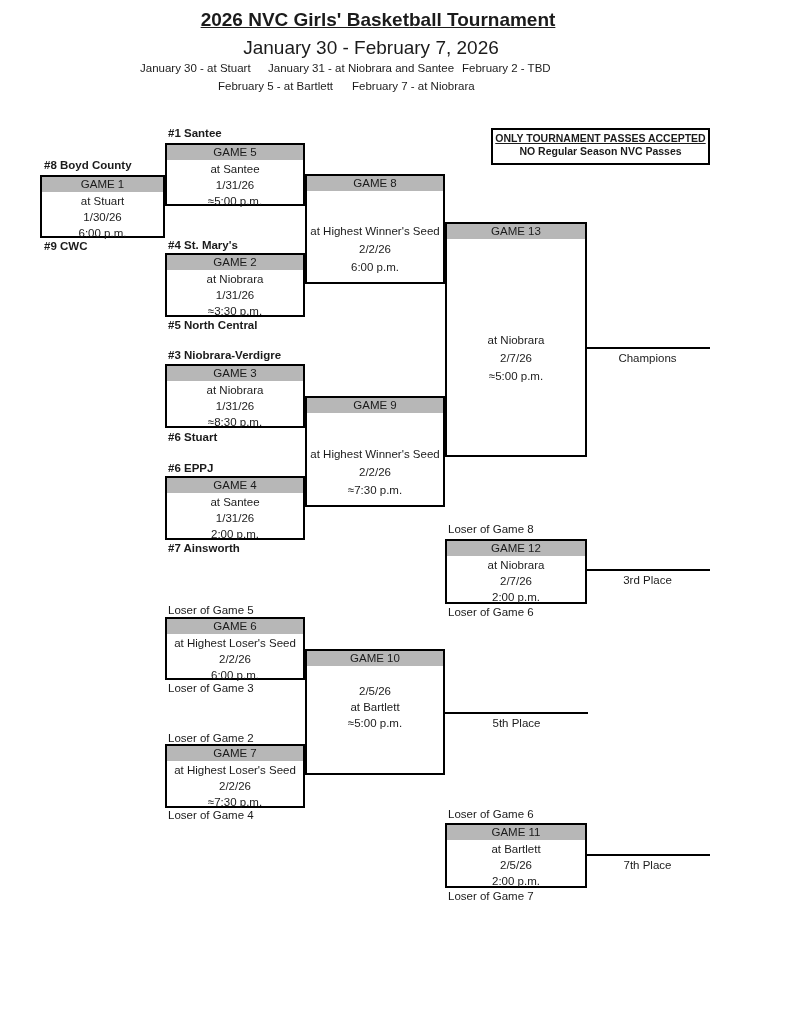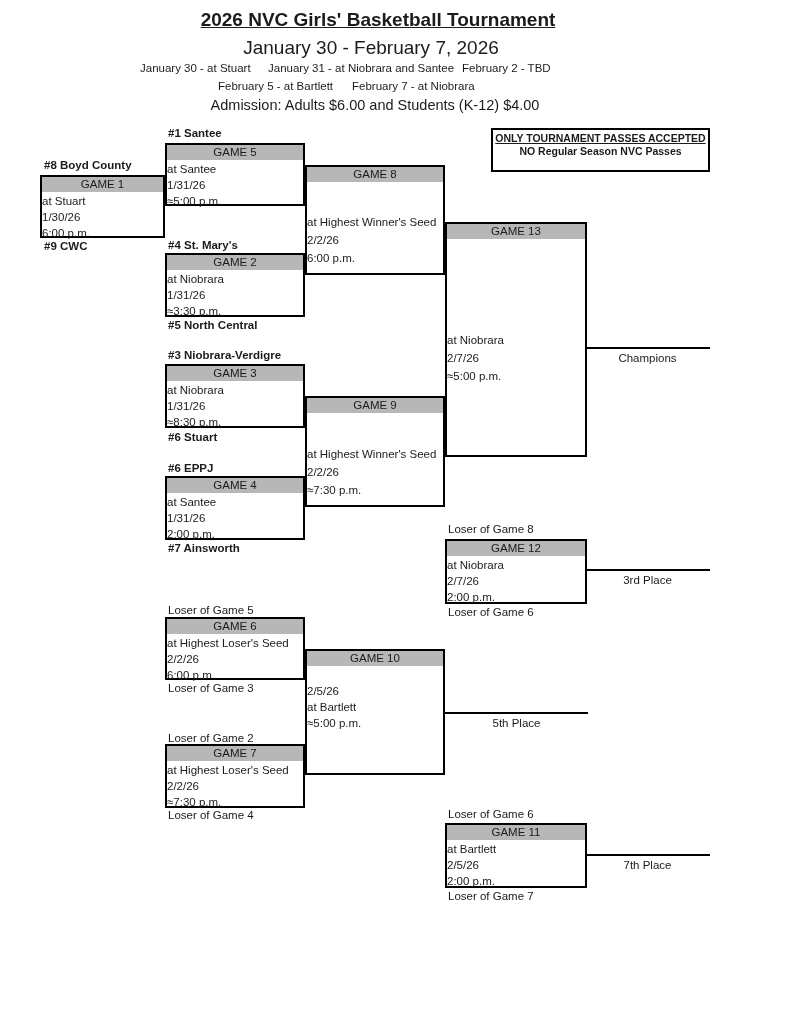--- a/index.html
+++ b/index.html
@@ -3,46 +3,45 @@
 <meta charset="utf-8">
 <style>
   html,body{margin:0;padding:0;background:#ffffff;}
   .page{position:relative;width:791px;height:1024px;background:#ffffff;
         font-family:"Liberation Sans",sans-serif;color:#1b1b1b;overflow:hidden;border-radius:20px;}
   .center{position:absolute;left:0;text-align:center;}
   .title{top:9px;width:756px;font-size:19px;font-weight:bold;text-decoration:underline;}
   .daterange{top:37px;width:742px;font-size:19px;}
   .sched{position:absolute;font-size:11.5px;white-space:nowrap;}
   .admission{top:97px;width:750px;font-size:14.5px;}
-  .notice{position:absolute;left:491px;top:128px;width:219px;height:44px;
+  .notice{position:absolute;left:491px;top:128px;width:219px;height:37px;
           border:2px solid #000;box-sizing:border-box;text-align:center;background:#fff;}
   .n1{font-size:10.5px;font-weight:bold;text-decoration:underline;margin-top:2px;}
   .n2{font-size:10.5px;font-weight:bold;margin-top:1px;}
   .gbox{position:absolute;border:2px solid #000;background:#fff;box-sizing:border-box;}
   .gbar{height:15px;background:#b7b7b7;text-align:center;font-size:11.5px;line-height:15px;}
-  .gc{font-size:11.5px;line-height:16px;padding-top:1px;}
+  .gc{text-align:center;font-size:11.5px;line-height:16px;padding-top:1px;}
   .gc.tall{line-height:18px;}
   .seed{position:absolute;font-size:11.5px;font-weight:bold;white-space:nowrap;}
   .feeder{position:absolute;font-size:11.5px;white-space:nowrap;}
   .hline{position:absolute;height:2px;background:#000;}
   .place{position:absolute;font-size:11.5px;text-align:center;}
 </style>
 </head>
 <body>
 
 <div class="page">
 
   <div class="center title">2026 NVC Girls' Basketball Tournament</div>
   <div class="center daterange">January 30 - February 7, 2026</div>
   <div class="sched" style="left:140px;top:62px">January 30 - at Stuart</div>
   <div class="sched" style="left:268px;top:62px">January 31 - at Niobrara and Santee</div>
   <div class="sched" style="left:462px;top:62px">February 2 - TBD</div>
   <div class="sched" style="left:218px;top:80px">February 5 - at Bartlett</div>
   <div class="sched" style="left:352px;top:80px">February 7 - at Niobrara</div>
-  <div class="center admission">Admission:  Adults $6.00 and Students (K-12) $4.00</div>
 
   <div class="notice">
     <div class="n1">ONLY TOURNAMENT PASSES ACCEPTED</div>
     <div class="n2">NO Regular Season NVC Passes</div>
   </div>
 
   <div class="seed" style="left:168px;top:127px">#1 Santee</div>
   <div class="seed" style="left:44px;top:159px">#8 Boyd County</div>
   <div class="seed" style="left:44px;top:240px">#9 CWC</div>
   <div class="seed" style="left:168px;top:239px">#4 St. Mary's</div>
@@ -99,21 +98,21 @@
 
   <div class="gbox" style="left:165px;top:476px;width:140px;height:64px">
     <div class="gbar">GAME 4</div>
     <div class="gc">
       <div>at Santee</div>
       <div>1/31/26</div>
       <div>2:00 p.m.</div>
     </div>
   </div>
 
-  <div class="gbox" style="left:305px;top:165px;width:140px;height:110px">
+  <div class="gbox" style="left:305px;top:174px;width:140px;height:110px">
     <div class="gbar">GAME 8</div>
     <div class="gc tall" style="padding-top:31px">
       <div>at Highest Winner's Seed</div>
       <div>2/2/26</div>
       <div>6:00 p.m.</div>
     </div>
   </div>
 
   <div class="gbox" style="left:305px;top:396px;width:140px;height:111px">
     <div class="gbar">GAME 9</div>

